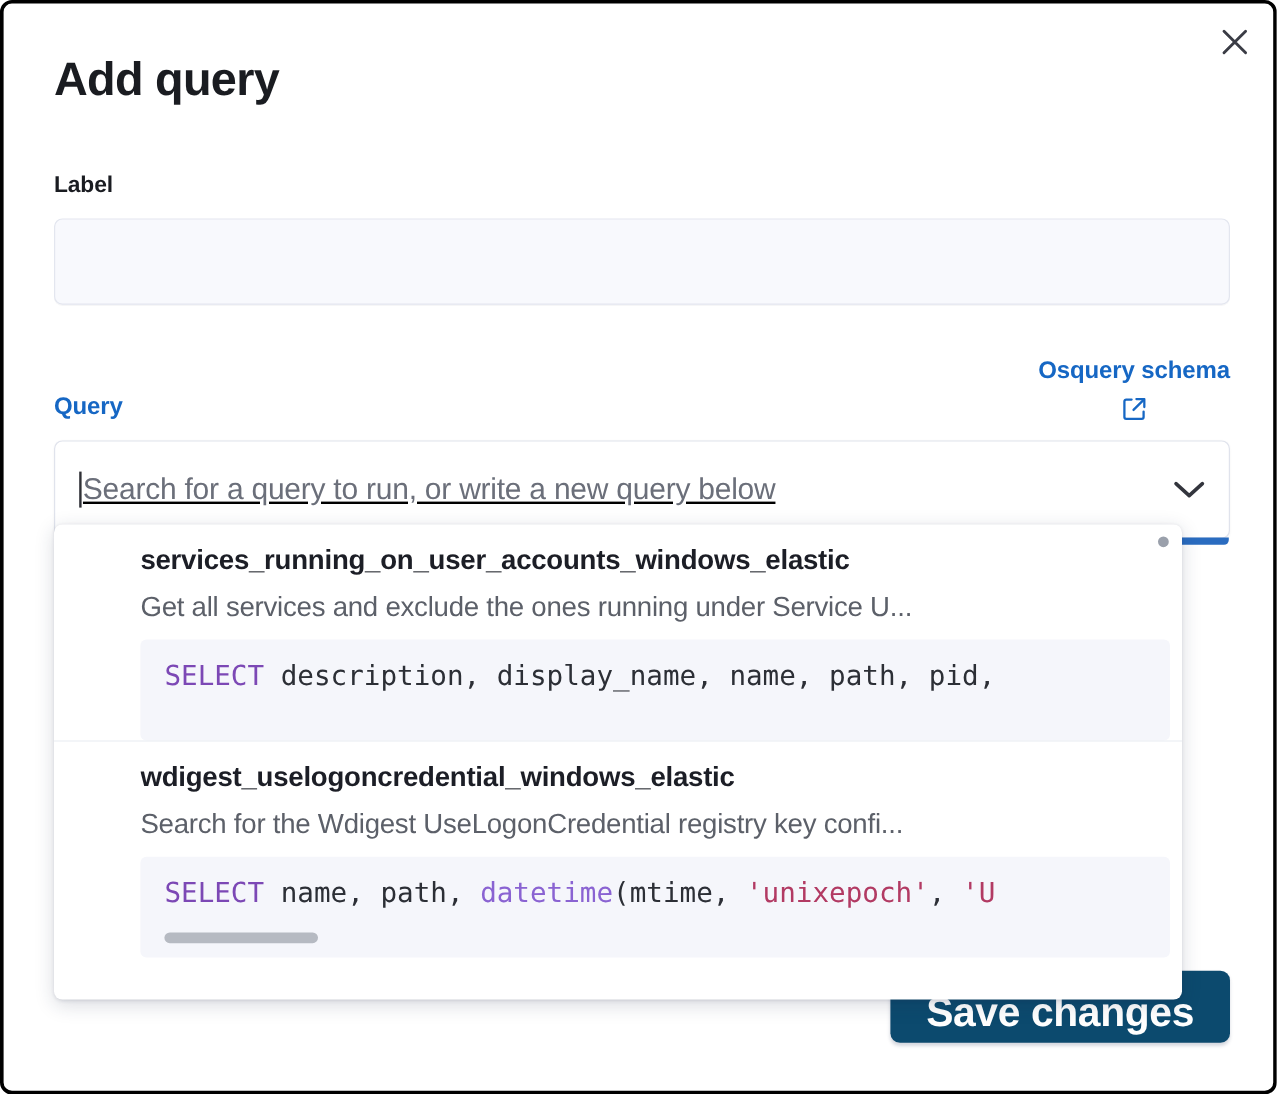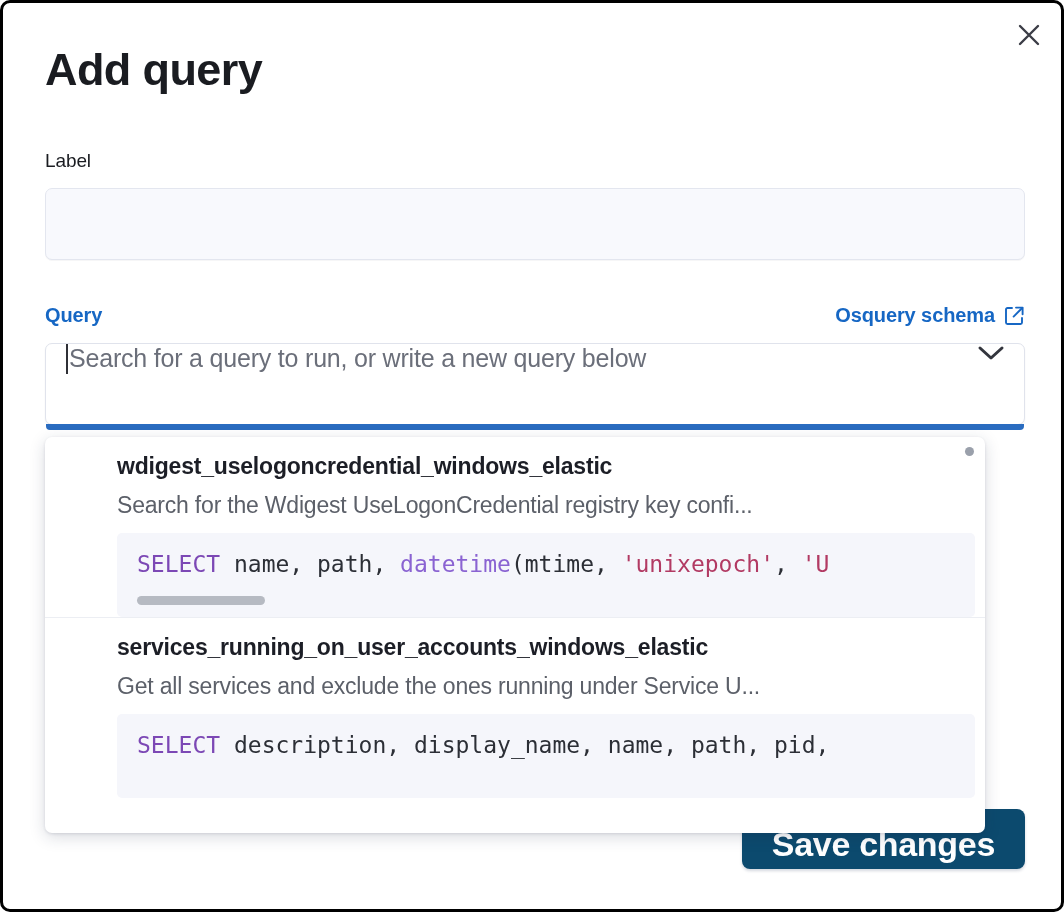--- a/index.html
+++ b/index.html
@@ -49,31 +49,31 @@
     left: 0;
     top: 0;
     width: 1064px;
     padding: 0 42px;
     box-sizing: border-box;
   }
 
   .modal-title {
     margin: 0;
     padding-top: 44px;
-    font-size: 45px;
+    font-size: 39px;
     line-height: 1.0;
     font-weight: bold;
     letter-spacing: -0.6px;
     color: #1a1c21;
   }
 
   .field-label {
     margin-top: 58px;
     font-size: 19px;
-    font-weight: normal;
+    font-weight: bold;
     color: #1a1c21;
     letter-spacing: -0.1px;
   }
 
   .label-input {
     margin-top: 16px;
     width: 980px;
     height: 72px;
     box-sizing: border-box;
     background: #f8f9fd;
@@ -104,37 +104,39 @@
   .schema-link {
     display: flex;
     align-items: center;
     gap: 9px;
     font-size: 20px;
     font-weight: bold;
     color: #1667c4;
     text-decoration: none;
     letter-spacing: -0.1px;
     cursor: pointer;
+    flex-direction: column;
   }
   .schema-link svg { display: block; }
 
   
   .combo {
     position: relative;
     margin-top: 16px;
     width: 980px;
     height: 82px;
     box-sizing: border-box;
     background: #ffffff;
     border: 1px solid #e0e3ec;
     border-radius: 7px;
     display: flex;
-    align-items: flex-start;
+    align-items: center;
     padding: 0 18px 0 20px;
     box-shadow: 0 1px 2px rgba(20,30,60,0.05);
+    text-decoration: underline;
   }
   .combo .caret {
     display: inline-block;
     width: 2px;
     height: 30px;
     background: #2f3036;
     margin-right: 1px;
   }
   .combo-placeholder {
     flex: 1;
@@ -327,30 +329,30 @@
   </div>
 
   <div class="footer">
     <button class="btn-save">Save changes</button>
   </div>
 
   <div class="dropdown">
     <span class="dropdown-scrolldot"></span>
     <div id="option-list">
         <div class="option">
+          <div class="option-title">services_running_on_user_accounts_windows_elastic</div>
+          <div class="option-desc">Get all services and exclude the ones running under Service U...</div>
+          <div class="code-block">
+            <div class="code-line"><span class="tok-kw">SELECT</span><span class="tok-plain"> description, display_name, name, path, pid,</span></div>
+          </div>
+        </div>
+        <div class="option">
           <div class="option-title">wdigest_uselogoncredential_windows_elastic</div>
           <div class="option-desc">Search for the Wdigest UseLogonCredential registry key confi...</div>
           <div class="code-block">
             <div class="code-line"><span class="tok-kw">SELECT</span><span class="tok-plain"> name, path, </span><span class="tok-fn">datetime</span><span class="tok-plain">(mtime, </span><span class="tok-str">'unixepoch'</span><span class="tok-plain">, </span><span class="tok-str">'U</span></div>
             <span class="code-scroll"></span>
           </div>
         </div>
-        <div class="option">
-          <div class="option-title">services_running_on_user_accounts_windows_elastic</div>
-          <div class="option-desc">Get all services and exclude the ones running under Service U...</div>
-          <div class="code-block">
-            <div class="code-line"><span class="tok-kw">SELECT</span><span class="tok-plain"> description, display_name, name, path, pid,</span></div>
-          </div>
-        </div>
       </div>
   </div>
 
 </div>
 
 </body></html>

